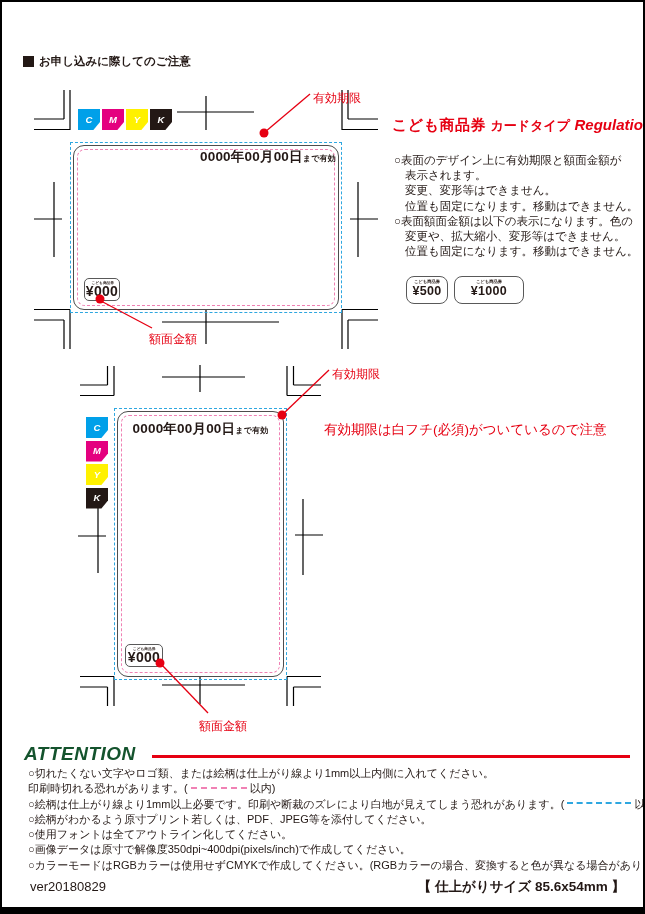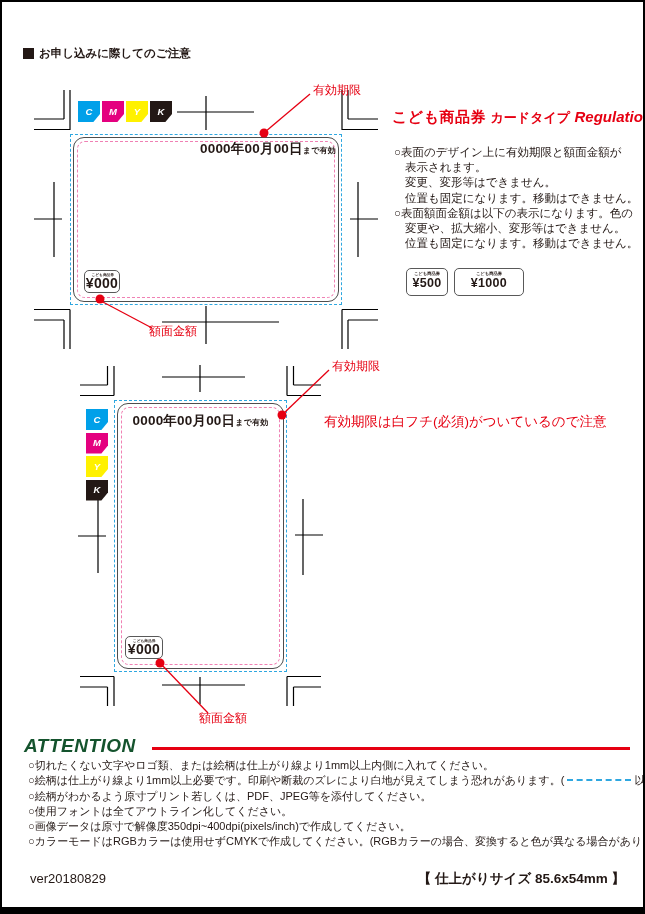--- a/index.html
+++ b/index.html
@@ -3,21 +3,21 @@
 <meta charset="utf-8">
 <style>
   html,body{margin:0;padding:0;background:#888;}
   .page{
     position:relative; width:645px; height:914px; margin:0 auto;
     background:#fff; box-sizing:border-box;
     border:2px solid #000; border-bottom:7px solid #000;
     font-family:"Liberation Sans","DejaVu Sans",sans-serif;
     color:#231815; overflow:hidden;
   }
-  .abs{position:absolute;}
+  .abs{position:absolute;margin-top:8px;}
   svg.layer{position:absolute; left:0; top:0; pointer-events:none;}
   .tonbo-layer{z-index:1;}
   .red-layer{z-index:6;}
   .guide{box-sizing:border-box; z-index:2;}
   .bleed-rect{border:1.6px dashed #2EA7E0;}
   .card-outline{border:1.8px solid #4d4d4d; border-radius:11px; background:#fff;}
   .safe-rect{border:1.6px dashed #F081B4; border-radius:8px;}
   .doc-header{left:21px; top:44px; font-size:11.5px; font-weight:bold; display:flex; align-items:center; gap:5px; z-index:4;}
   .square-icon{width:11px; height:11px; background:#231815; display:inline-block;}
   .cmyk-swatch{
@@ -30,21 +30,21 @@
   .sw-y{background:#FFF100;} .sw-k{background:#231815;}
   .expiry{z-index:4; font-weight:800; font-size:13.5px; white-space:nowrap; letter-spacing:0.2px;}
   .expiry .suffix{font-size:8px; font-weight:800;}
   .value-badge{
     z-index:4; box-sizing:border-box; background:#fff; text-align:center;
     border:1.3px solid #595959; border-radius:5px; padding-top:2px;
   }
   .badge-brand{font-size:6px; font-weight:900; line-height:5px; white-space:nowrap;
     transform:scale(0.62); transform-origin:50% 40%;}
   .badge-value{font-size:14px; font-weight:800; line-height:11px; letter-spacing:0.3px;}
-  .value-badge.lg{padding-top:3px;}
+  .value-badge.lg{padding-top:3px;border-radius:8px;}
   .value-badge.lg .badge-brand{transform:scale(0.72);}
   .value-badge.lg .badge-value{font-size:12.5px; line-height:13px;}
   .red-label{z-index:7; color:#E60012; font-size:12px; white-space:nowrap;}
   .red-note{z-index:7; color:#E60012; font-size:13.5px; white-space:nowrap;}
   .reg-title{left:390px; top:106px; z-index:4; color:#E60012; white-space:nowrap;}
   .reg-brand{font-size:15px; font-weight:900; letter-spacing:0.5px;}
   .reg-sub{font-size:13px; font-weight:800;}
   .reg-en{font-size:15px; font-weight:800; font-style:italic;}
   .reg-bullets{left:392px; top:143px; width:250px; z-index:4; font-size:11.5px; line-height:15.2px;}
   .reg-bullets .cont{padding-left:11px;}
@@ -189,20 +189,21 @@
       <circle cx="280" cy="413" r="4.5"></circle>
       <circle cx="158" cy="661" r="4.5"></circle>
     </g>
   </svg>
 
   <div class="abs attention-head">ATTENTION</div>
   <div class="abs attention-rule"></div>
 
   <div class="abs attention-body">
     <div class="row">○切れたくない文字やロゴ類、または絵柄は仕上がり線より1mm以上内側に入れてください。</div>
+    <div class="row"><span>印刷時切れる恐れがあります。(</span><span class="dash-sample"></span><span>以内)</span></div>
     <div class="row"><span>○絵柄は仕上がり線より1mm以上必要です。印刷や断裁のズレにより白地が見えてしまう恐れがあります。(</span><span class="dash-sample cyan"></span><span>以上)</span></div>
     <div class="row">○絵柄がわかるよう原寸プリント若しくは、PDF、JPEG等を添付してください。</div>
     <div class="row">○使用フォントは全てアウトライン化してください。</div>
     <div class="row">○画像データは原寸で解像度350dpi~400dpi(pixels/inch)で作成してください。</div>
     <div class="row">○カラーモードはRGBカラーは使用せずCMYKで作成してください。(RGBカラーの場合、変換すると色が異なる場合があります)</div>
   </div>
 
   <div class="abs footer-version">ver20180829</div>
   <div class="abs footer-size">【 仕上がりサイズ 85.6x54mm 】</div>
 

